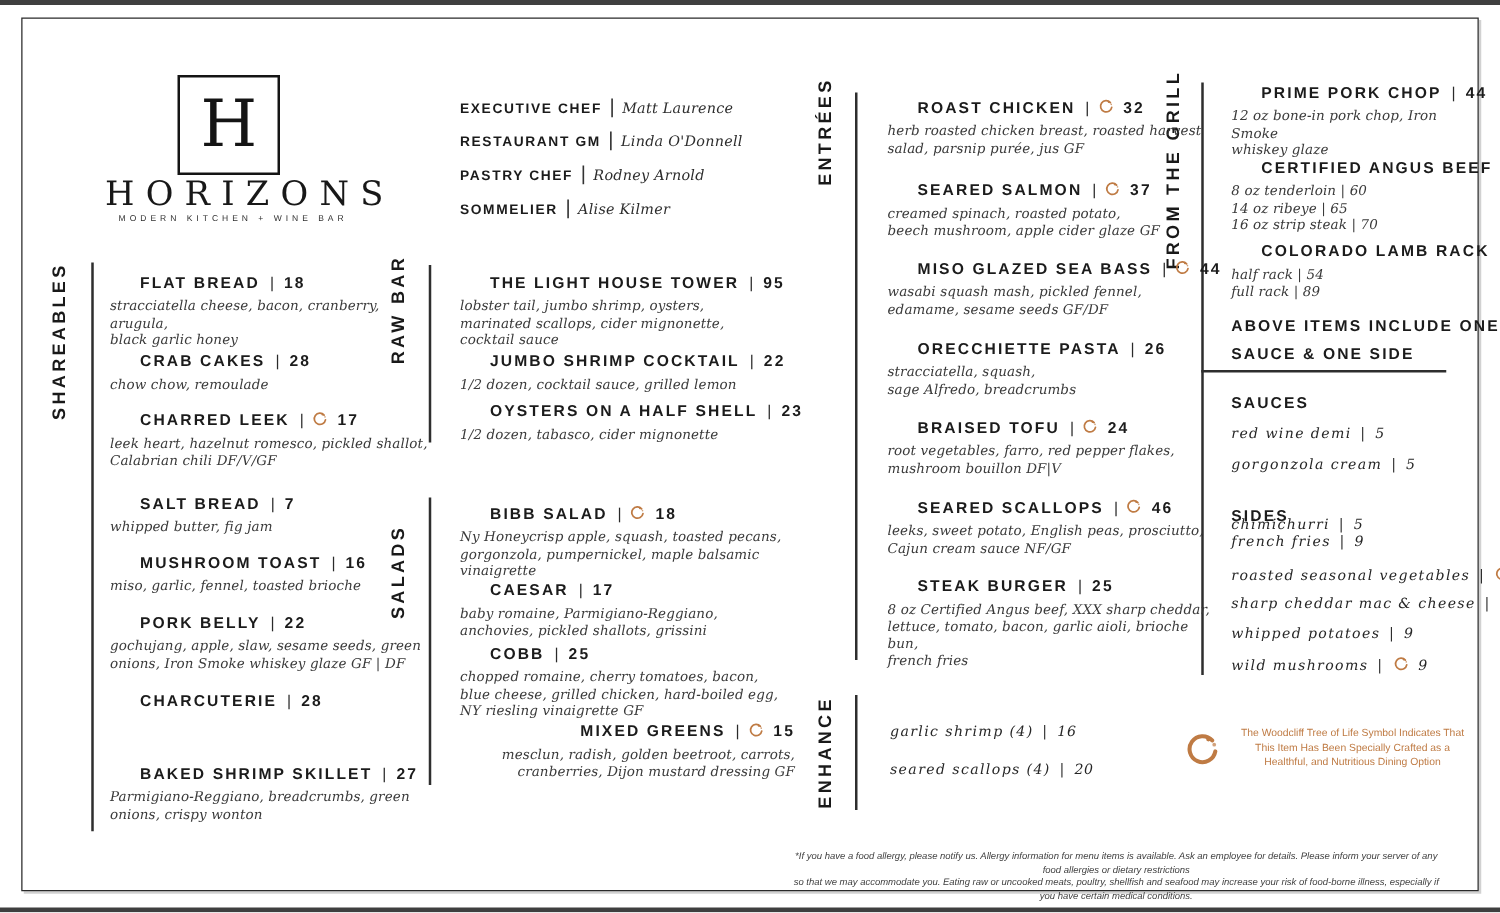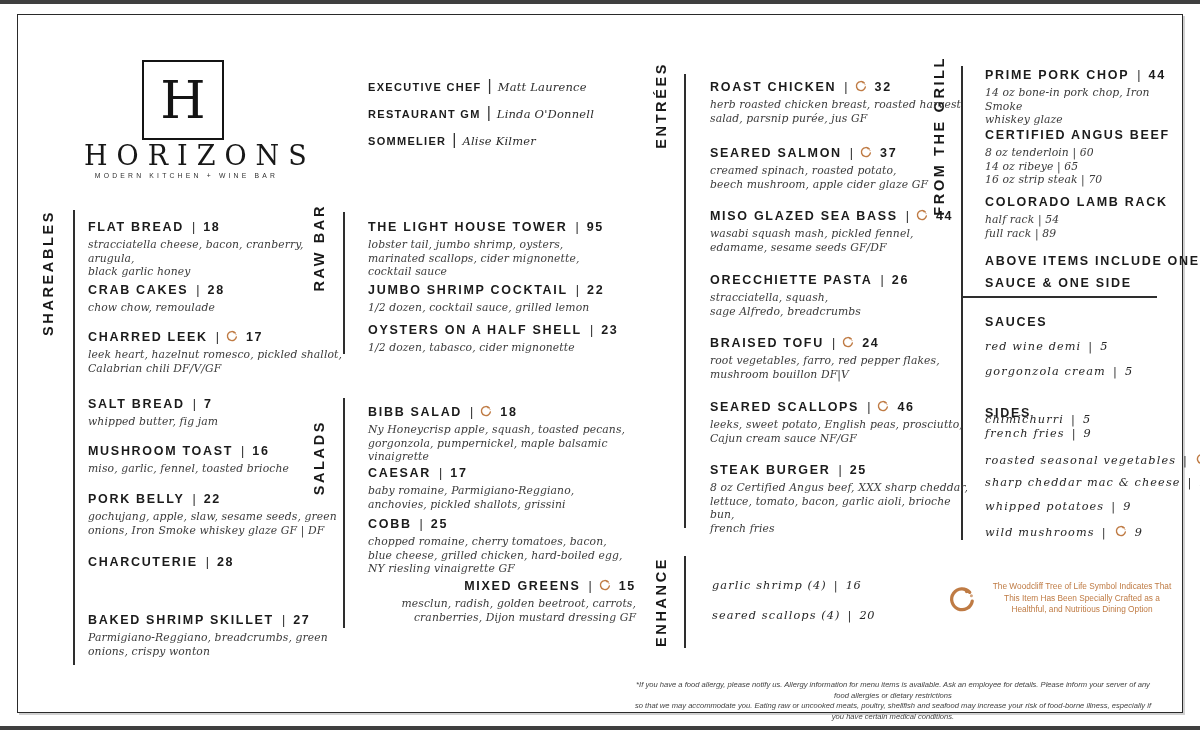--- a/index.html
+++ b/index.html
@@ -28,21 +28,21 @@
   .staff-sep{margin:0 6px;color:#333;font-weight:400;}
   .staff-name{font-family:"DejaVu Serif",serif;font-style:italic;font-size:11.5px;color:#2c2c2c;letter-spacing:0.2px;}
 
   
   .vlabel{position:absolute;writing-mode:vertical-rl;transform:rotate(180deg);
           font-weight:700;font-size:14.5px;letter-spacing:2.6px;color:#191919;white-space:nowrap;}
   .rule{position:absolute;background:var(--rule);width:1.5px;}
 
   
   .item{position:absolute;}
-  .item-head{white-space:nowrap;line-height:1;}
+  .item-head{white-space:nowrap;line-height:1;margin-left:24px;}
   .item-name,.item-price{font-weight:700;font-size:12.5px;letter-spacing:1.7px;color:#1b1b1b;}
   .sep{font-weight:400;font-size:12.5px;color:#2a2a2a;margin:0 8px;}
   .item-desc{margin-top:4px;white-space:pre-line;
              font-family:"DejaVu Serif",serif;font-style:italic;font-size:10.8px;line-height:13.5px;
              color:#3a3a3a;letter-spacing:0.1px;}
   .tree-icon{display:inline-block;vertical-align:-1px;margin-right:8px;color:var(--accent);line-height:0;}
   .item-head .tree-icon{margin-left:-2px;}
 
   
   .row{position:absolute;white-space:nowrap;font-family:"DejaVu Serif",serif;font-style:italic;
@@ -70,20 +70,21 @@
 
   <div class="logo-box">
     <span>H</span>
   </div>
   <div class="logo-name">HORIZONS</div>
   <div class="logo-tagline">MODERN KITCHEN + WINE BAR</div>
 
   <div class="staff" id="staff">
       <div class="staff-row"><span class="staff-role">EXECUTIVE CHEF</span><span class="staff-sep">|</span><span class="staff-name">Matt Laurence</span></div>
       <div class="staff-row"><span class="staff-role">RESTAURANT GM</span><span class="staff-sep">|</span><span class="staff-name">Linda O'Donnell</span></div>
+      <div class="staff-row"><span class="staff-role">PASTRY CHEF</span><span class="staff-sep">|</span><span class="staff-name">Rodney Arnold</span></div>
       <div class="staff-row"><span class="staff-role">SOMMELIER</span><span class="staff-sep">|</span><span class="staff-name">Alise Kilmer</span></div>
     </div>
 
   <div class="vlabel" style="left:40px;top:210px;">SHAREABLES</div>
   <div class="vlabel" style="left:311px;top:204px;">RAW BAR</div>
   <div class="vlabel" style="left:311px;top:420px;">SALADS</div>
   <div class="vlabel" style="left:653px;top:62px;">ENTRÉES</div>
   <div class="vlabel" style="left:653px;top:557px;">ENHANCE</div>
   <div class="vlabel" style="left:931px;top:56px;">FROM THE GRILL</div>
 
@@ -230,21 +231,21 @@
 Cajun cream sauce NF/GF</div>
       </div>
       <div class="item" style="left: 710px; top: 461px; width: 258px;">
         <div class="item-head"><span class="item-name">STEAK BURGER</span><span class="sep">|</span><span class="item-price">25</span></div>
         <div class="item-desc">8 oz Certified Angus beef, XXX sharp cheddar,
 lettuce, tomato, bacon, garlic aioli, brioche bun,
 french fries</div>
       </div>
       <div class="item" style="left: 985px; top: 66px; width: 205px;">
         <div class="item-head"><span class="item-name">PRIME PORK CHOP</span><span class="sep">|</span><span class="item-price">44</span></div>
-        <div class="item-desc">14 oz bone-in pork chop, Iron Smoke
+        <div class="item-desc">12 oz bone-in pork chop, Iron Smoke
 whiskey glaze</div>
       </div>
       <div class="item" style="left: 985px; top: 126px; width: 205px;">
         <div class="item-head"><span class="item-name">CERTIFIED ANGUS BEEF</span></div>
         <div class="item-desc">8 oz tenderloin | 60
 14 oz ribeye | 65
 16 oz strip steak | 70</div>
       </div>
       <div class="item" style="left: 985px; top: 193px; width: 205px;">
         <div class="item-head"><span class="item-name">COLORADO LAMB RACK</span></div>

